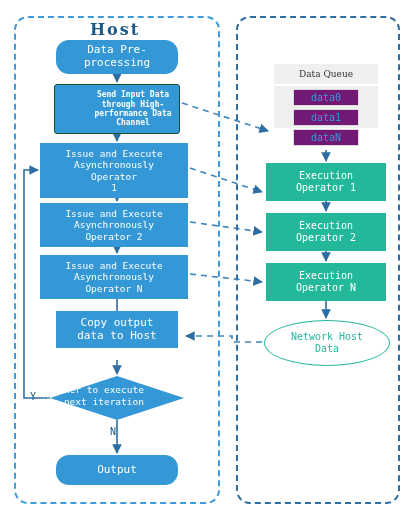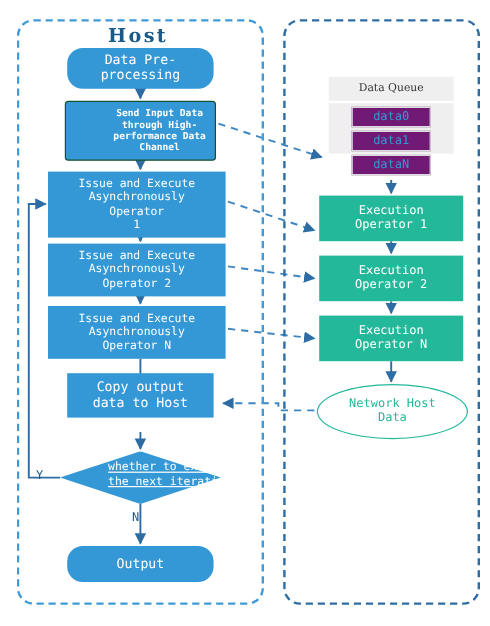--- a/index.html
+++ b/index.html
@@ -89,26 +89,25 @@
   #n-decision .dia {
     position: absolute;
     inset: 0;
     background: #3498d6;
     clip-path: polygon(50% 0%, 100% 50%, 50% 100%, 0% 50%);
   }
   #n-decision .dia-text {
     position: absolute;
     left: -9px; top: 8px;
     width: 152px;
-    text-align: right;
+    text-align: left;
     color: #ffffff;
     font-size: 9.5px;
     line-height: 1.25;
     white-space: pre-line;
-    text-decoration: underline;
   }
 
   
   #dataqueue {
     position: absolute;
     left: 274px; top: 64px;
     width: 104px; height: 64px;
     background: #efefef;
     box-sizing: border-box;
   }

